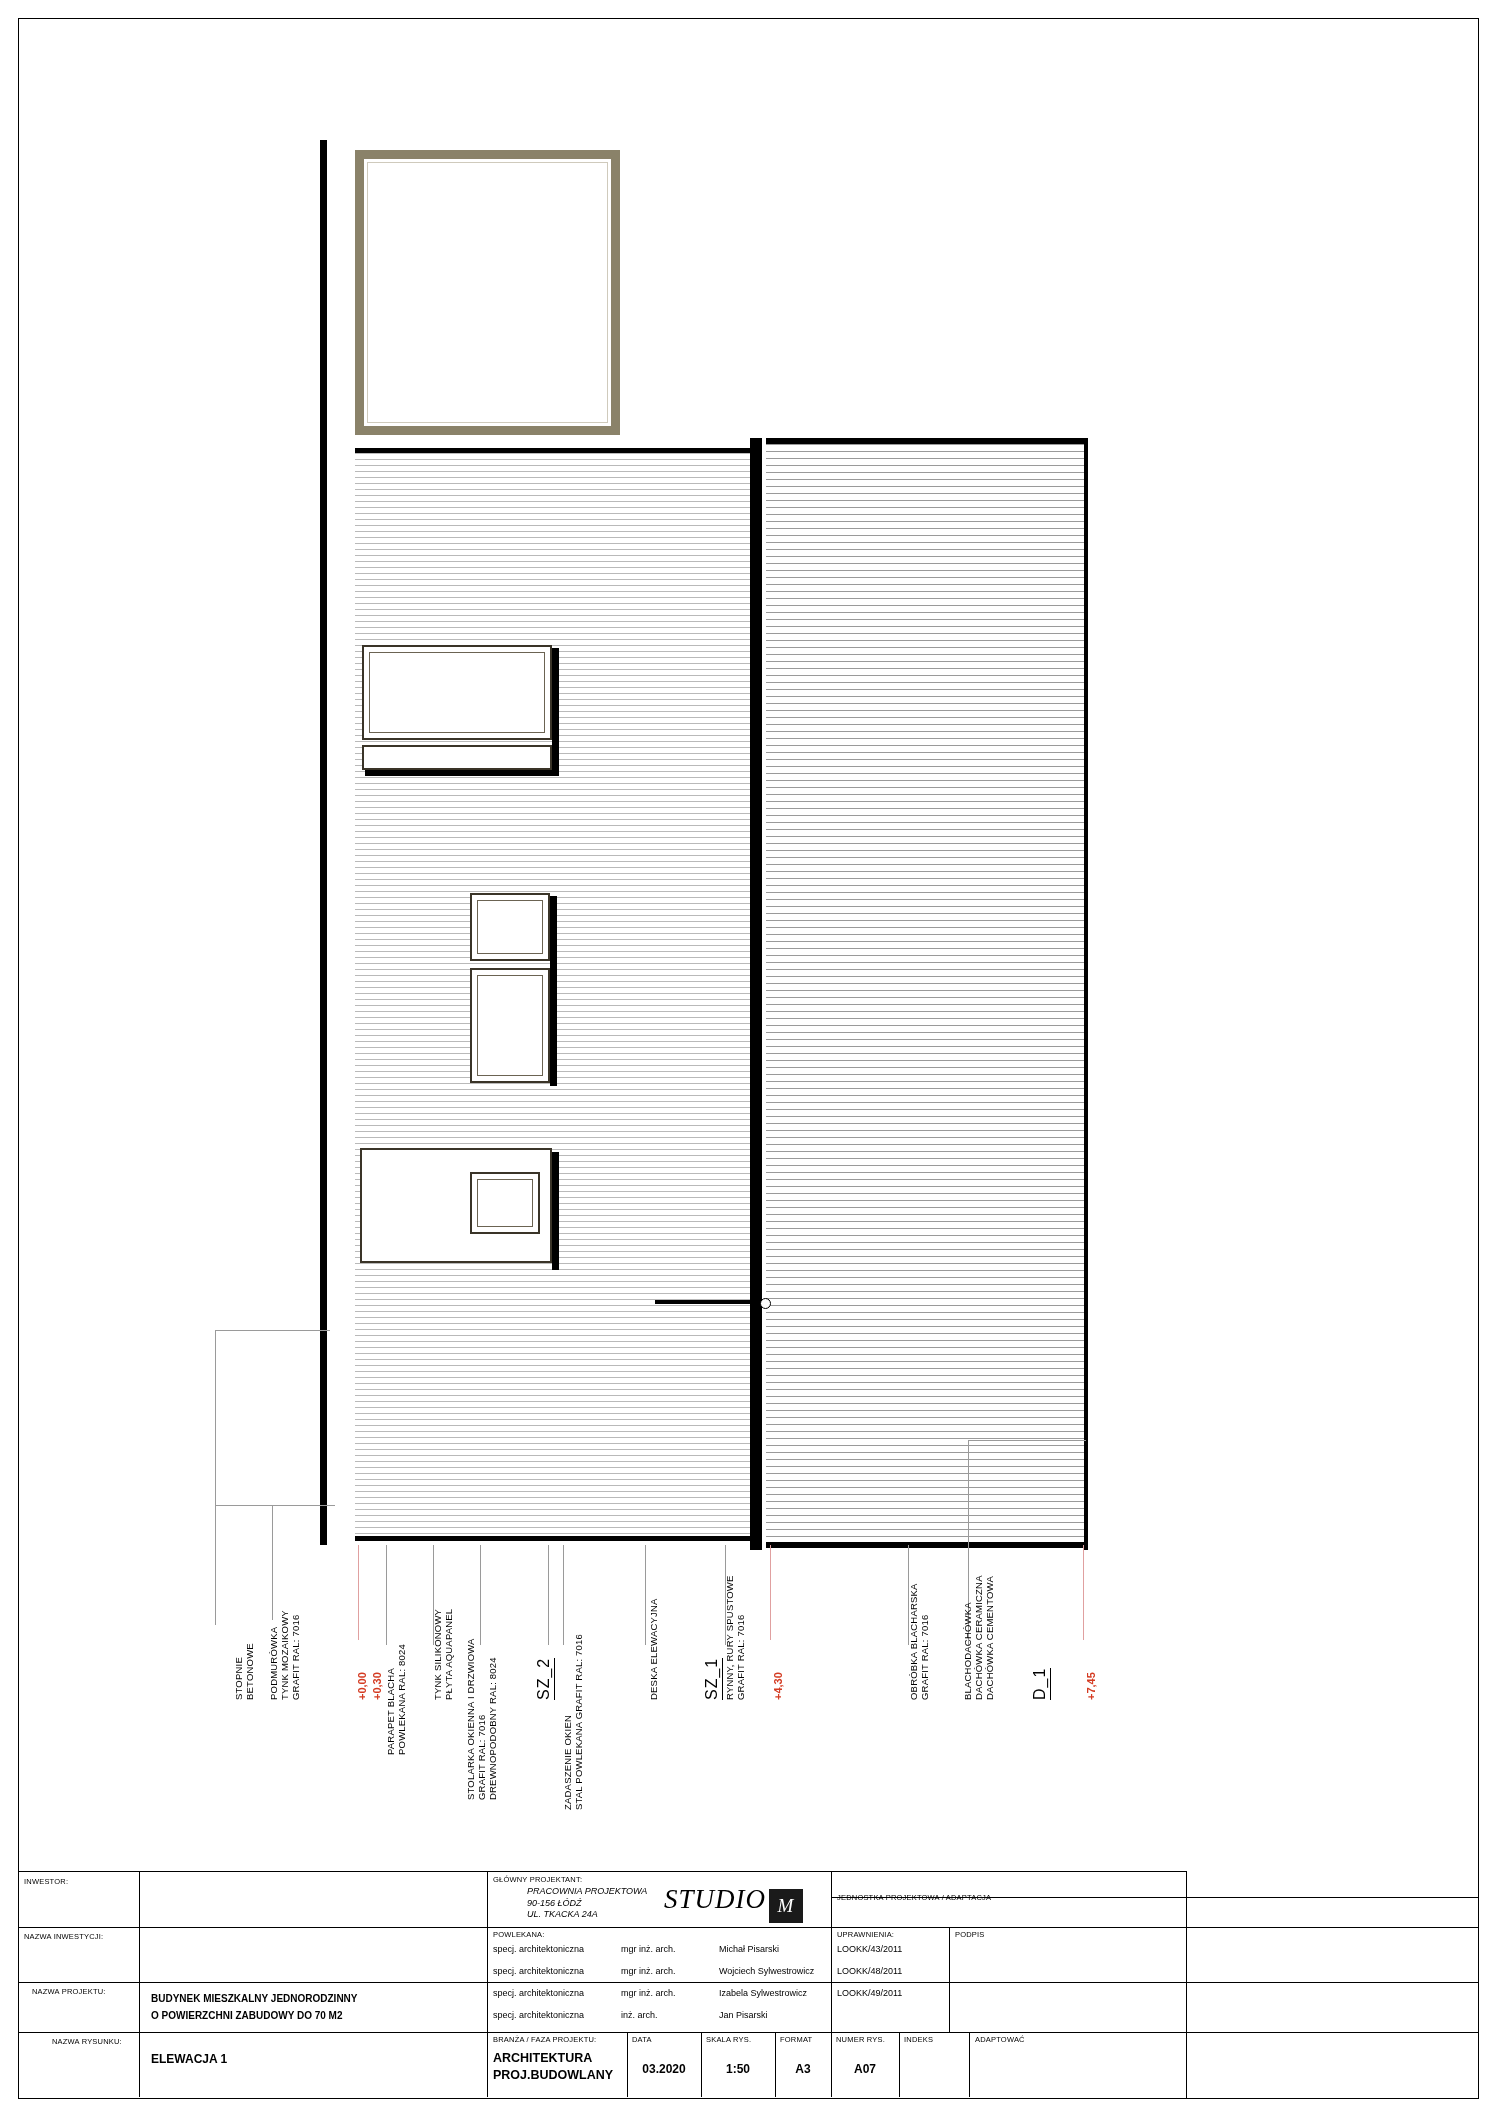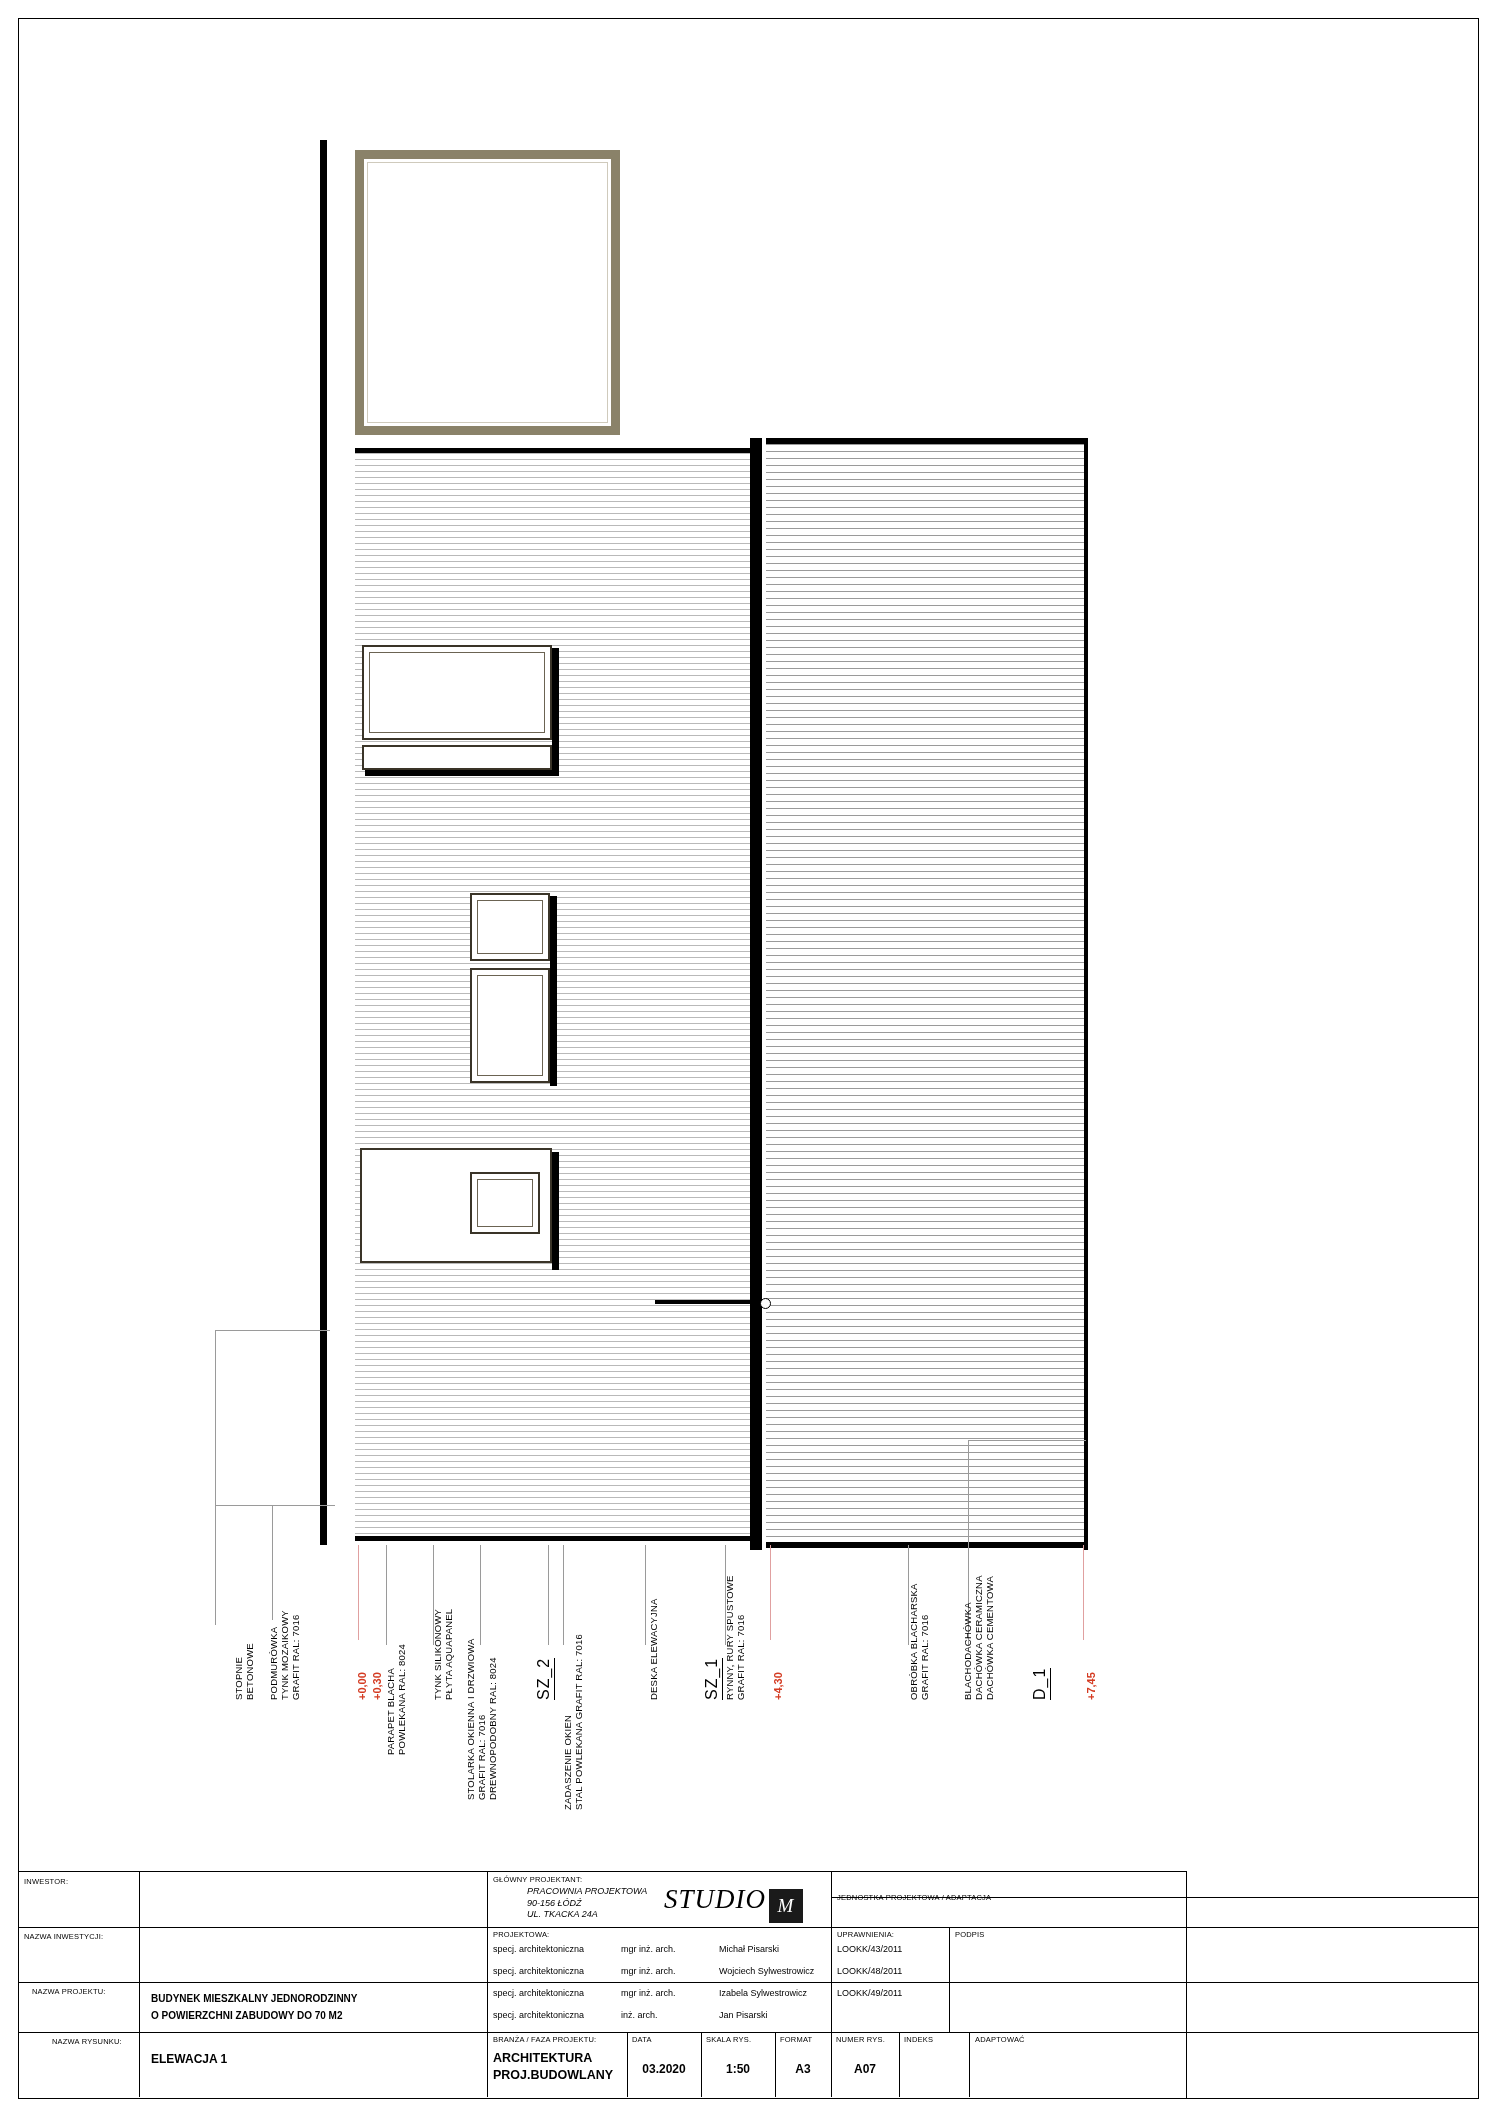--- a/index.html
+++ b/index.html
@@ -228,21 +228,21 @@
     <div class="cell it" style="left:508px;top:14px;font-size:9px;line-height:11.5px;">
       <span>PRACOWNIA PROJEKTOWA</span><br>
       <span>90-156 ŁÓDŹ</span><br>
       <span>UL. TKACKA 24A</span>
     </div>
     <div class="cell" style="left:645px;top:12px;">
       <span class="studio">STUDIO</span>
       <span class="mlogo">M</span>
     </div>
 
-    <div class="cell lbl" style="left:474px;top:58px;">PROJEKTOWA:</div>
+    <div class="cell lbl" style="left:474px;top:58px;">POWLEKANA:</div>
     <div class="cell sm" style="left:474px;top:72px;">specj. architektoniczna</div>
     <div class="cell sm" style="left:602px;top:72px;">mgr inż. arch.</div>
     <div class="cell sm" style="left:700px;top:72px;">Michał Pisarski</div>
     <div class="cell sm" style="left:474px;top:94px;">specj. architektoniczna</div>
     <div class="cell sm" style="left:602px;top:94px;">mgr inż. arch.</div>
     <div class="cell sm" style="left:700px;top:94px;">Wojciech Sylwestrowicz</div>
     <div class="cell sm" style="left:474px;top:116px;">specj. architektoniczna</div>
     <div class="cell sm" style="left:602px;top:116px;">mgr inż. arch.</div>
     <div class="cell sm" style="left:700px;top:116px;">Izabela Sylwestrowicz</div>
     <div class="cell sm" style="left:474px;top:138px;">specj. architektoniczna</div>

